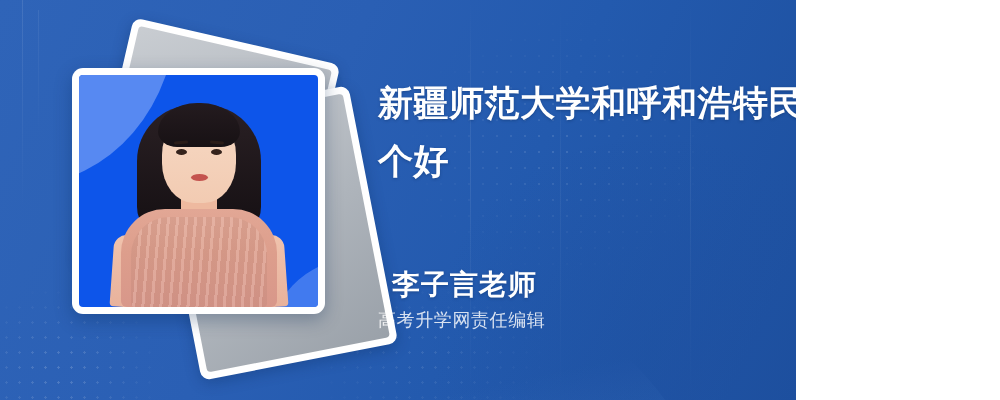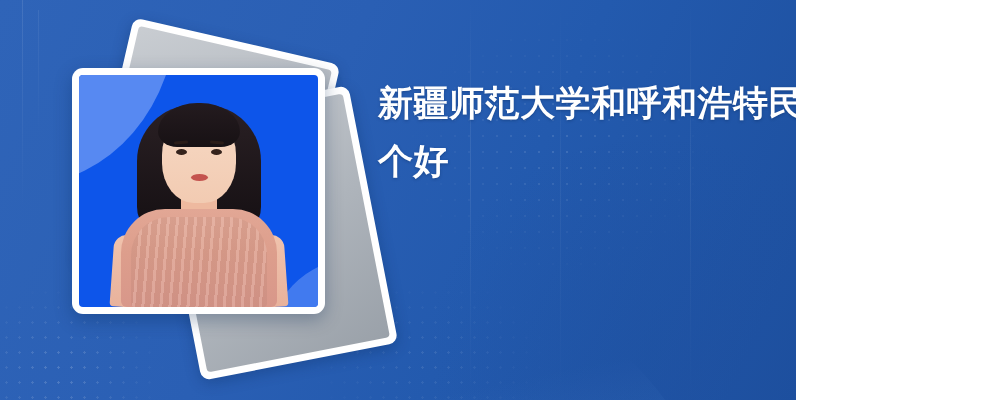--- a/index.html
+++ b/index.html
@@ -380,16 +380,20 @@
         </div>
       </div>
     </div>
 
   </div>
 
   <div class="content">
 
     <h1 class="title">新疆师范大学和呼和浩特民族学院哪个好</h1>
 
+    <div class="author-block">
+      <div class="author-name">李子言老师</div>
+      <div class="author-role">高考升学网责任编辑</div>
+    </div>
 
   </div>
 
 </div>
 
 </body></html>

